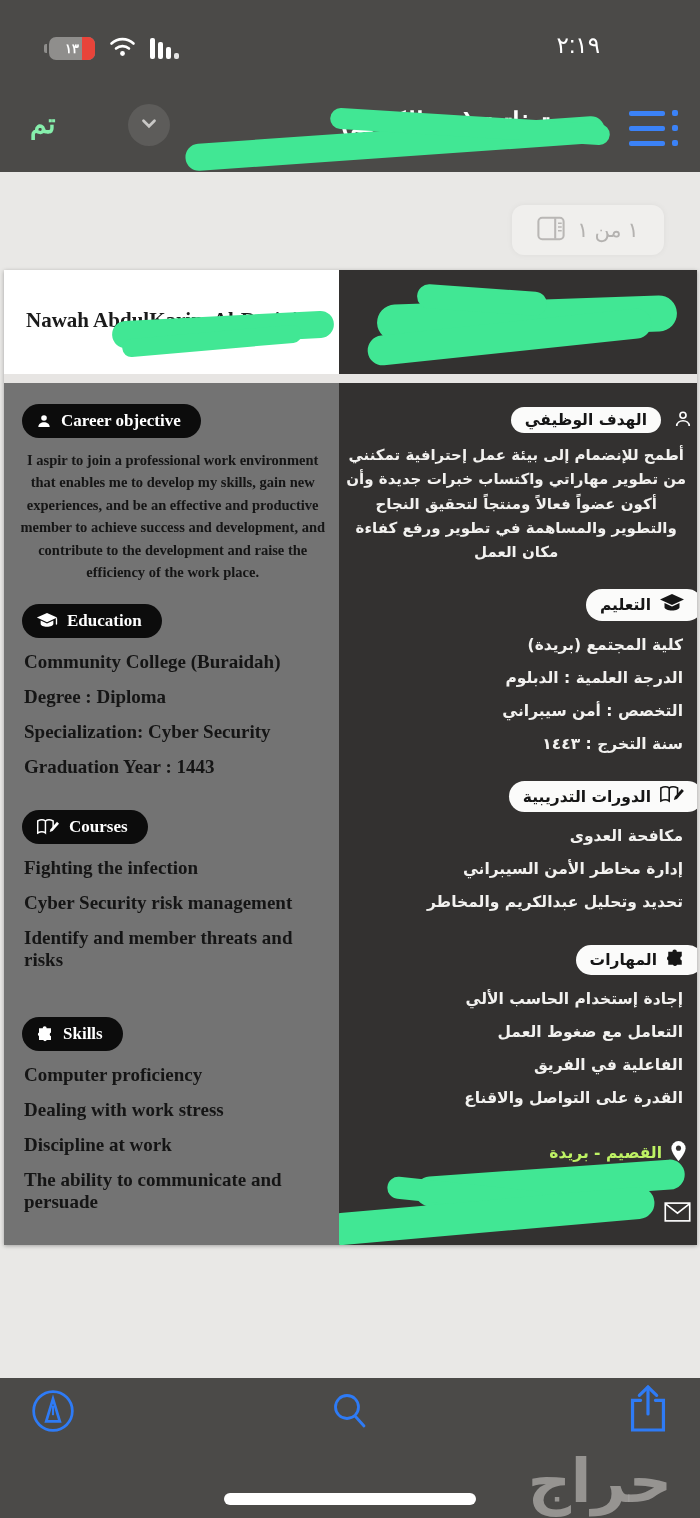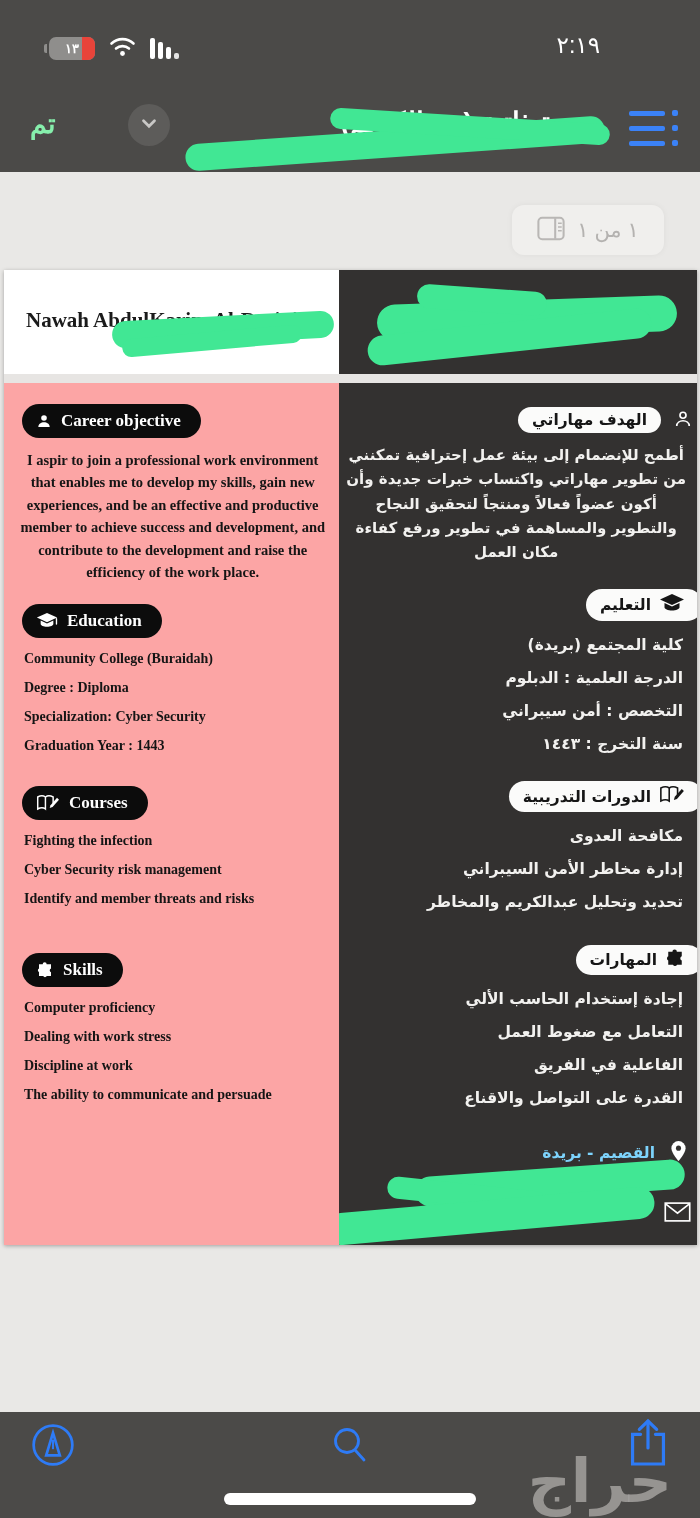--- a/index.html
+++ b/index.html
@@ -38,39 +38,39 @@
 
   
   .page { position:absolute; top:98px; left:4px; width:693px; height:975px; background:#fff; box-shadow:0 1px 4px rgba(0,0,0,.3); display:flex; flex-direction:column; overflow:hidden; }
   .page-header { display:grid; grid-template-columns:48.4% 51.6%; height:104px; }
   .ph-left { position:relative; background:#fff; }
   .name-en { position:absolute; left:22px; top:38px; font-family:"Liberation Serif", serif; font-weight:bold; font-size:21px; color:#1b1b1b; white-space:nowrap; }
   .ph-right { position:relative; background:#333130; overflow:hidden; }
   .name-ar { position:absolute; right:55px; top:30px; direction:rtl; color:#fff; font-size:27px; font-weight:bold; font-family:"DejaVu Sans", sans-serif; white-space:nowrap; }
   .page-sep { height:9px; background:#e7e5e3; }
   .page-body { flex:1; display:grid; grid-template-columns:48.4% 51.6%; }
-  .col-en { position:relative; background:#fca5a5; padding:0 6px 0 8px; }
+  .col-en { position:relative; background:#737373; padding:0 6px 0 8px; }
   .col-ar { position:relative; background:#333130; direction:rtl; color:#f2f1ef; font-family:"DejaVu Sans", sans-serif; display:flex; flex-direction:column; align-items:flex-start; overflow:hidden; }
 
   .pill-en { display:inline-flex; align-items:center; gap:9px; background:#0c0c0c; color:#fff; border-radius:20px; padding:7px 20px 7px 14px; font-family:"Liberation Serif", serif; font-weight:bold; font-size:17px; margin-left:10px; }
   .pill-en svg { display:block; }
   .para-en { margin-top:11px; padding:0 2px; text-align:center; font-family:"Liberation Serif", serif; font-weight:bold; font-size:14.5px; line-height:1.55; color:#151515; }
-  .line-en { margin:13px 0 0 12px; font-family:"Liberation Serif", serif; font-weight:bold; font-size:14px; color:#151515; }
+  .line-en { margin:13px 0 0 12px; font-family:"Liberation Serif", serif; font-weight:bold; font-size:19px; color:#151515; }
 
   .pill-ar { position:relative; display:flex; align-items:center; gap:8px; background:#fbfbfa; color:#161616; border-radius:17px; padding:4px 14px; font-weight:bold; font-size:15.5px; margin-left:0; white-space:nowrap; }
   .flush { margin-right:-6px; padding-right:18px; }
   .line-ar { margin:15px 14px 0 0; font-size:15.5px; font-weight:bold; }
   .para-ar { margin:10px 10px 0 6px; text-align:center; font-size:15px; font-weight:bold; line-height:1.62; width:calc(100% - 16px); }
 
   .ar-footer { position:absolute; left:0; right:0; bottom:0; height:105px; }
-  .loc-row { position:absolute; right:10px; top:0; display:flex; align-items:center; gap:15px; direction:rtl; font-size:15.5px; font-weight:bold; color:#7dd3fc; }
+  .loc-row { position:absolute; right:10px; top:0; display:flex; align-items:center; gap:8px; direction:rtl; font-size:15.5px; font-weight:bold; color:#bef264; }
   .env-icon { position:absolute; right:6px; top:62px; color:#fff; }
 
   
-  .toolbar { position:absolute; left:0; right:0; bottom:0; height:106px; background:#4b4a48; }
+  .toolbar { position:absolute; left:0; right:0; bottom:0; height:140px; background:#4b4a48; }
   .tb-icon { position:absolute; color:#2e7bf6; cursor:pointer; }
   .watermark { position:absolute; right:28px; bottom:2px; font-size:60px; font-weight:bold; color:rgba(163,161,159,.85); font-family:"DejaVu Sans", sans-serif; letter-spacing:1px; }
   .homebar { position:absolute; left:50%; transform:translateX(-50%); bottom:13px; width:252px; height:12px; background:#fff; border-radius:7px; }
 </style>
 </head>
 <body>
 
 <div class="screen">
 
   <div class="statusbar">
@@ -213,21 +213,21 @@
           </div>
           <div class="line-en">Computer proficiency</div>
           <div class="line-en">Dealing with work stress</div>
           <div class="line-en">Discipline at work</div>
           <div class="line-en">The ability to communicate and persuade</div>
         </div>
 
         <div class="col-ar">
 
           <div class="pill-ar" style="margin-top:24px; margin-right:36px;">
-            <span>الهدف مهاراتي</span>
+            <span>الهدف الوظيفي</span>
             <span style="position:absolute; right:-32px; top:2px; color:#fff;">
               <svg width="20" height="20" viewBox="0 0 24 24" fill="none" stroke="#fff" stroke-width="2">
                   <circle cx="12" cy="7.5" r="3.6"></circle>
                   <path d="M4.5 20.5c0-4.2 3.8-6.4 7.5-6.4s7.5 2.2 7.5 6.4"></path>
                 </svg>
             </span>
           </div>
           <div class="para-ar">أطمح للإنضمام إلى بيئة عمل إحترافية تمكنني من تطوير مهاراتي واكتساب خبرات جديدة وأن أكون عضواً فعالاً ومنتجاً لتحقيق النجاح والتطوير والمساهمة في تطوير ورفع كفاءة مكان العمل</div>
 
           <div class="pill-ar flush" style="margin-top:25px;">

